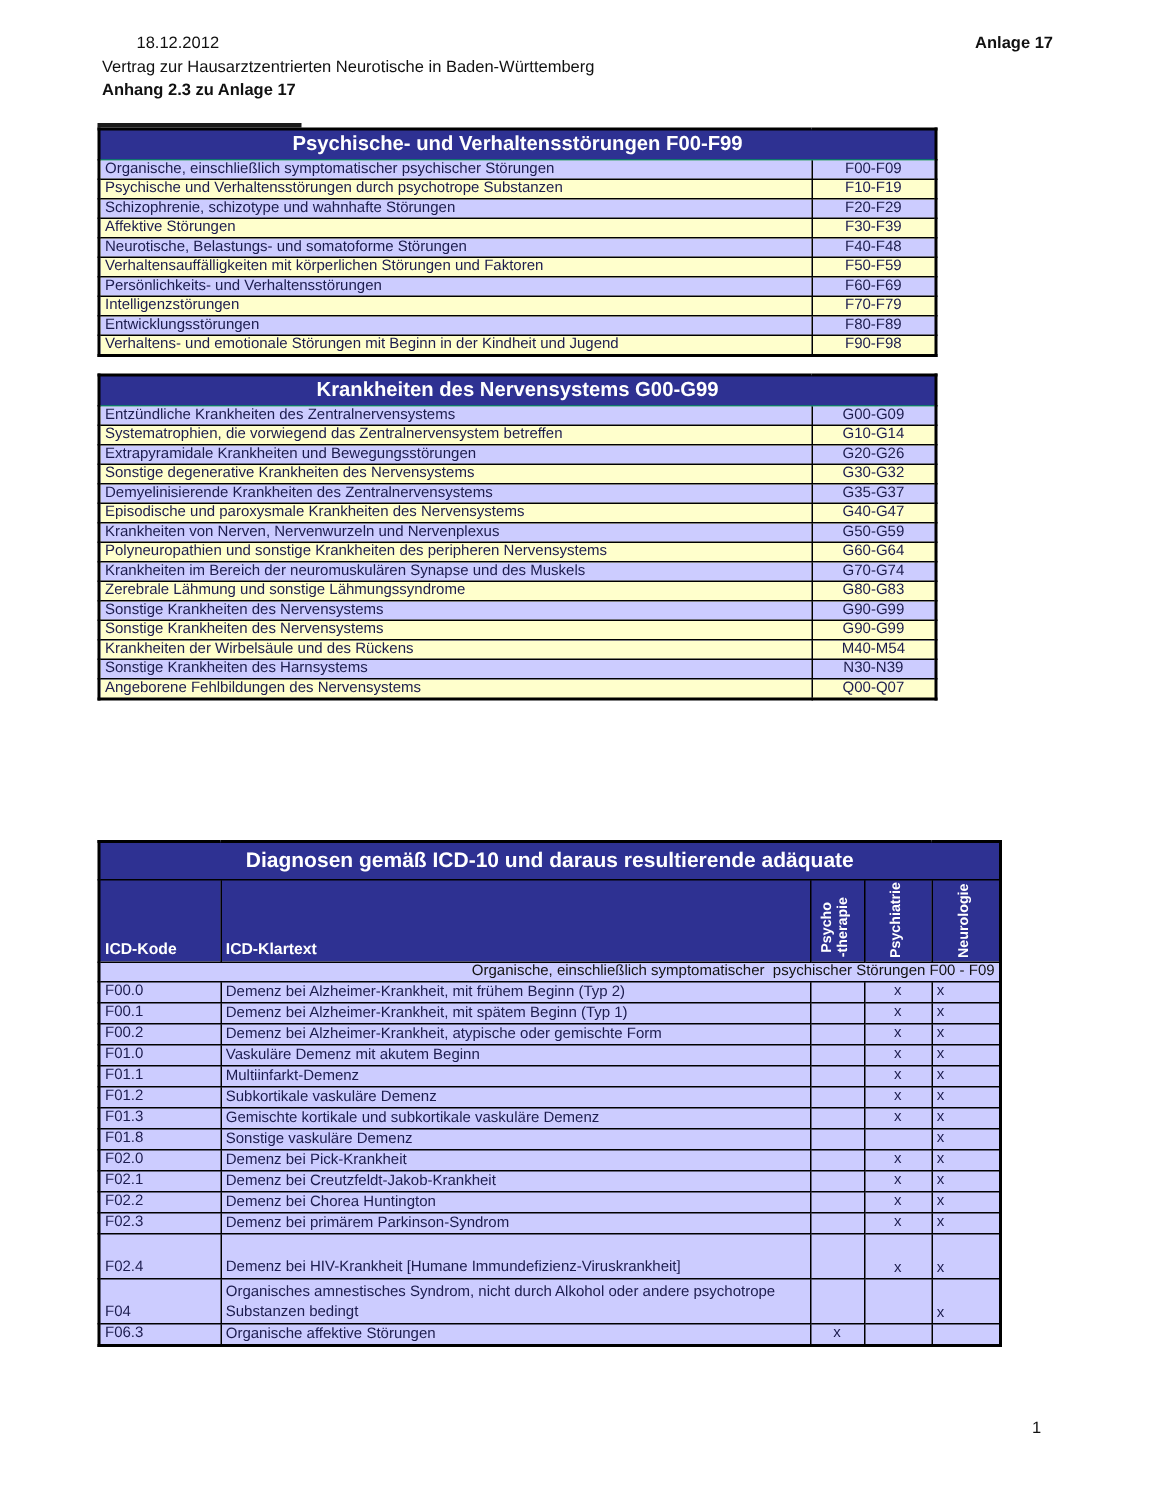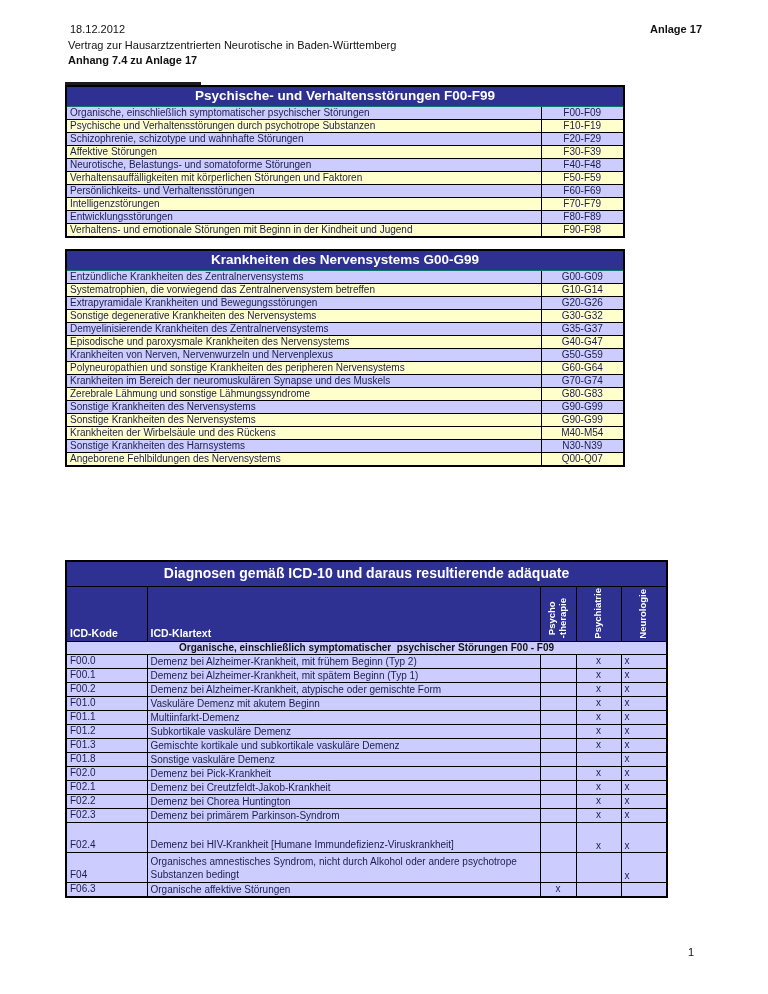--- a/index.html
+++ b/index.html
@@ -6,21 +6,21 @@
   body{
     width:768px;height:994px;background:#ffffff;position:relative;
     font-family:"Liberation Sans", sans-serif;color:#000;
     -webkit-font-smoothing:antialiased;
   }
   .doc-header{
     padding:22px 66px 0 68px;
     display:flex;justify-content:space-between;align-items:flex-start;
   }
   .doc-header .left{font-size:11px;line-height:15.5px;color:#111;}
-  .doc-header .date{padding-left:2px;}
+  .doc-header .date{padding-left:2px;margin-left:21px;}
   .doc-header .appendix{font-weight:bold;}
   .doc-header .right{font-size:11px;font-weight:bold;color:#111;padding-top:1px;}
   .header-rule{
     margin:13px 0 0 65px;width:136px;height:3px;background:#1a1a1a;
   }
   
   table{border-collapse:collapse;table-layout:fixed;}
   .cat-table{width:558px;margin-left:65px;border:2px solid #000;}
   .cat-table .title-cell{
     background:var(--blue);color:#fff;font-weight:bold;font-size:13.5px;
@@ -51,38 +51,38 @@
   .vtext{
     writing-mode:vertical-rl;transform:rotate(180deg);
     font-size:9.5px;font-weight:bold;color:#fff;line-height:1.15;
     white-space:pre-line;margin-bottom:2px;
   }
   .diag-table td{
     border:1px solid #000;background:#ccccff;font-size:10px;height:12px;
     line-height:12px;padding:0 3px;color:#1c1c4e;
   }
   .diag-table td.section-cell{
-    font-weight:bold;text-align:center;white-space:pre-wrap;color:#111;
+    font-weight:normal;text-align:right;white-space:pre-wrap;color:#111;
   }
   .diag-table td.dtext{line-height:13px;}
   .diag-table td.dx{text-align:center;padding:0;}
   .diag-table td.nx{text-align:left;padding-left:3px;}
   tr.tall td{height:28px;vertical-align:bottom;padding-bottom:1px;}
   .page-number{
     position:absolute;left:688px;top:946px;font-size:11px;color:#111;
   }
 </style>
 </head>
 <body>
 
 <div class="doc-header">
   <div class="left">
     <div class="date">18.12.2012</div>
     <div>Vertrag zur Hausarztzentrierten Neurotische in Baden-Württemberg</div>
-    <div class="appendix">Anhang 7.4 zu Anlage 17</div>
+    <div class="appendix">Anhang 2.3 zu Anlage 17</div>
   </div>
   <div class="right">Anlage 17</div>
 </div>
 
 <div class="header-rule"></div>
 
 <table class="cat-table">
   <colgroup>
       <col style="width:475px">
       <col style="width:83px">

